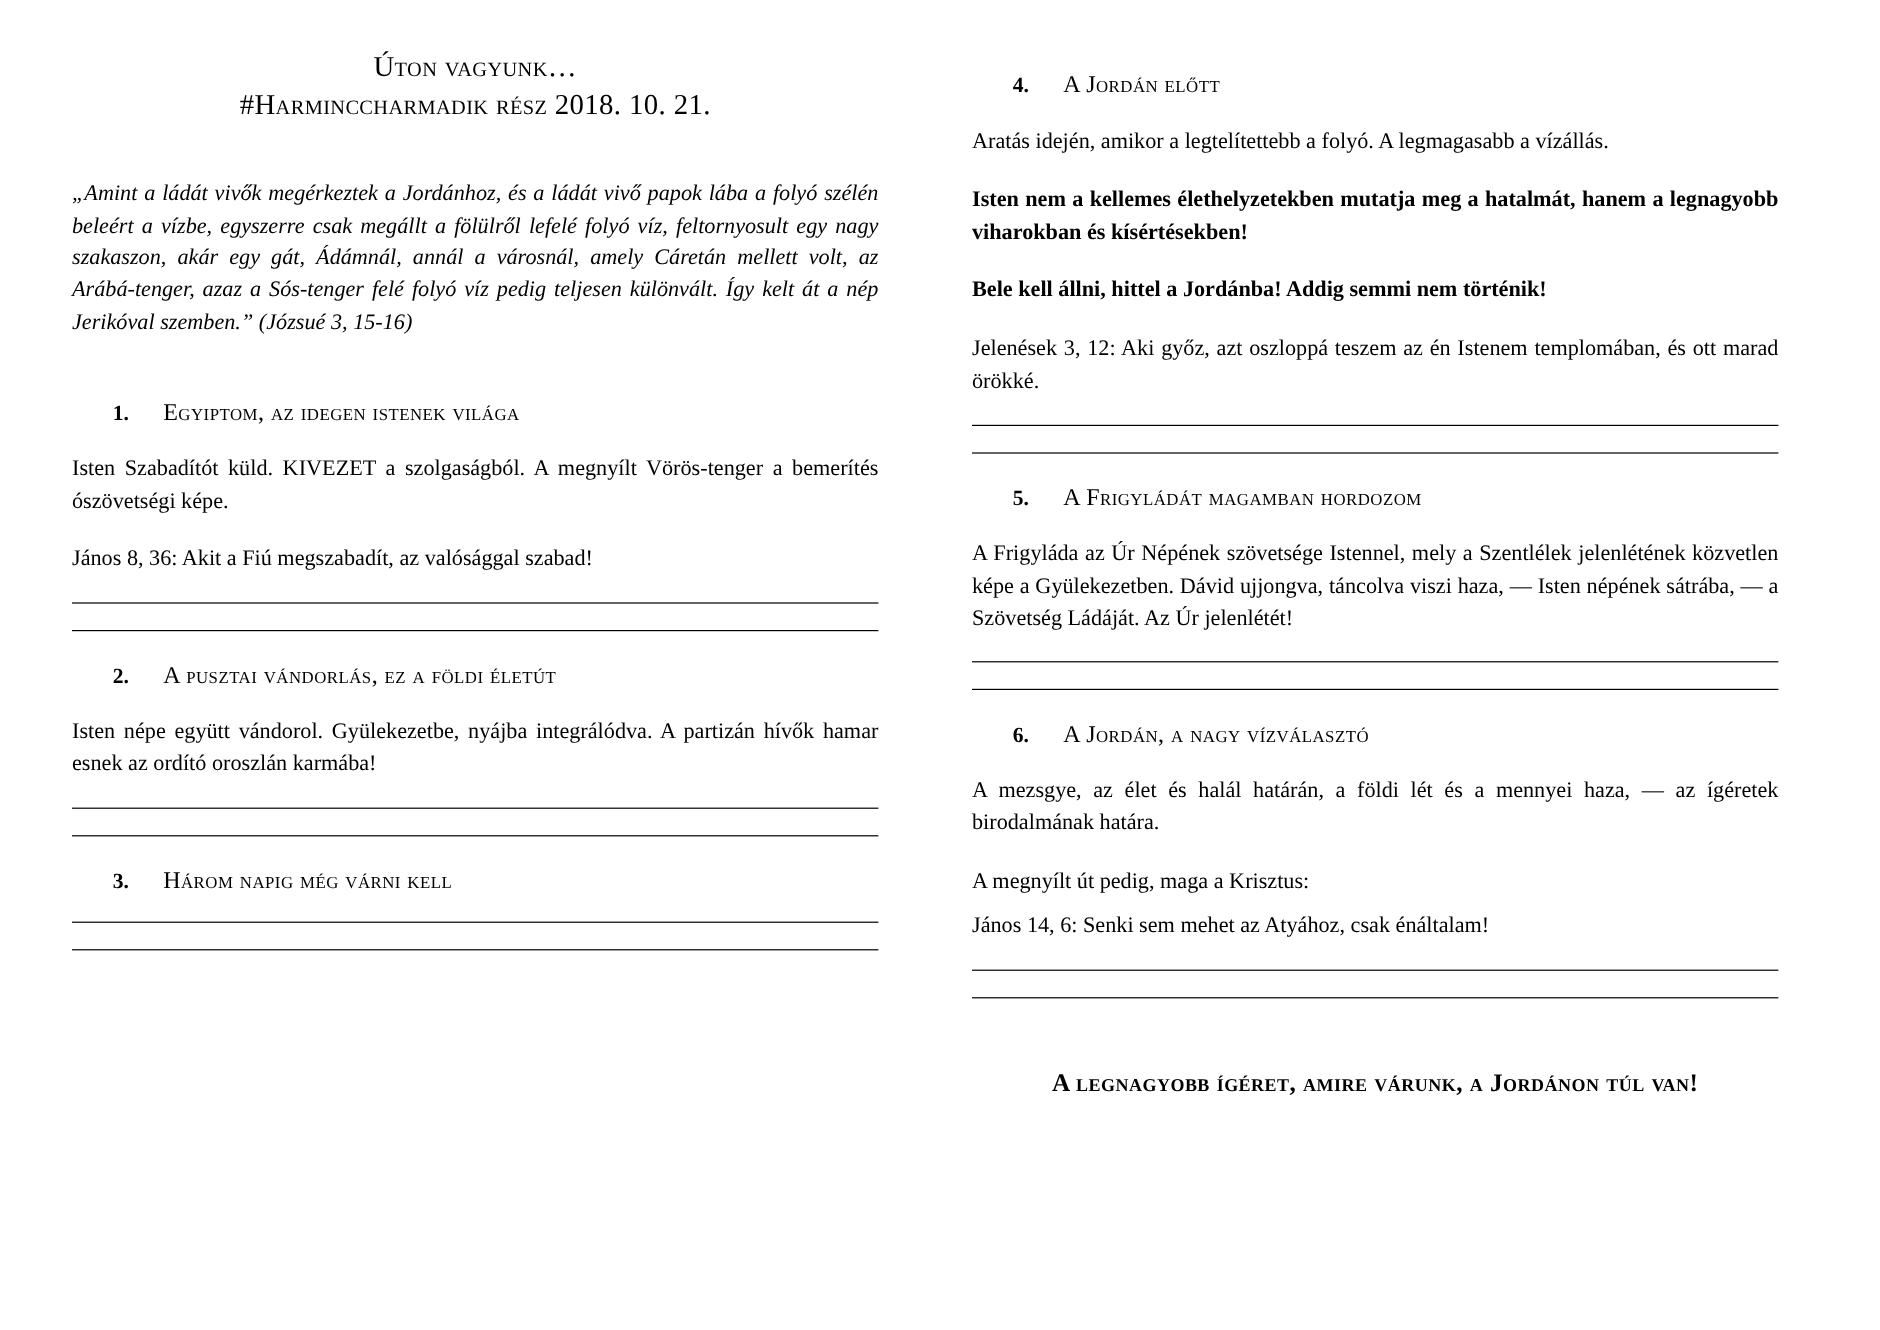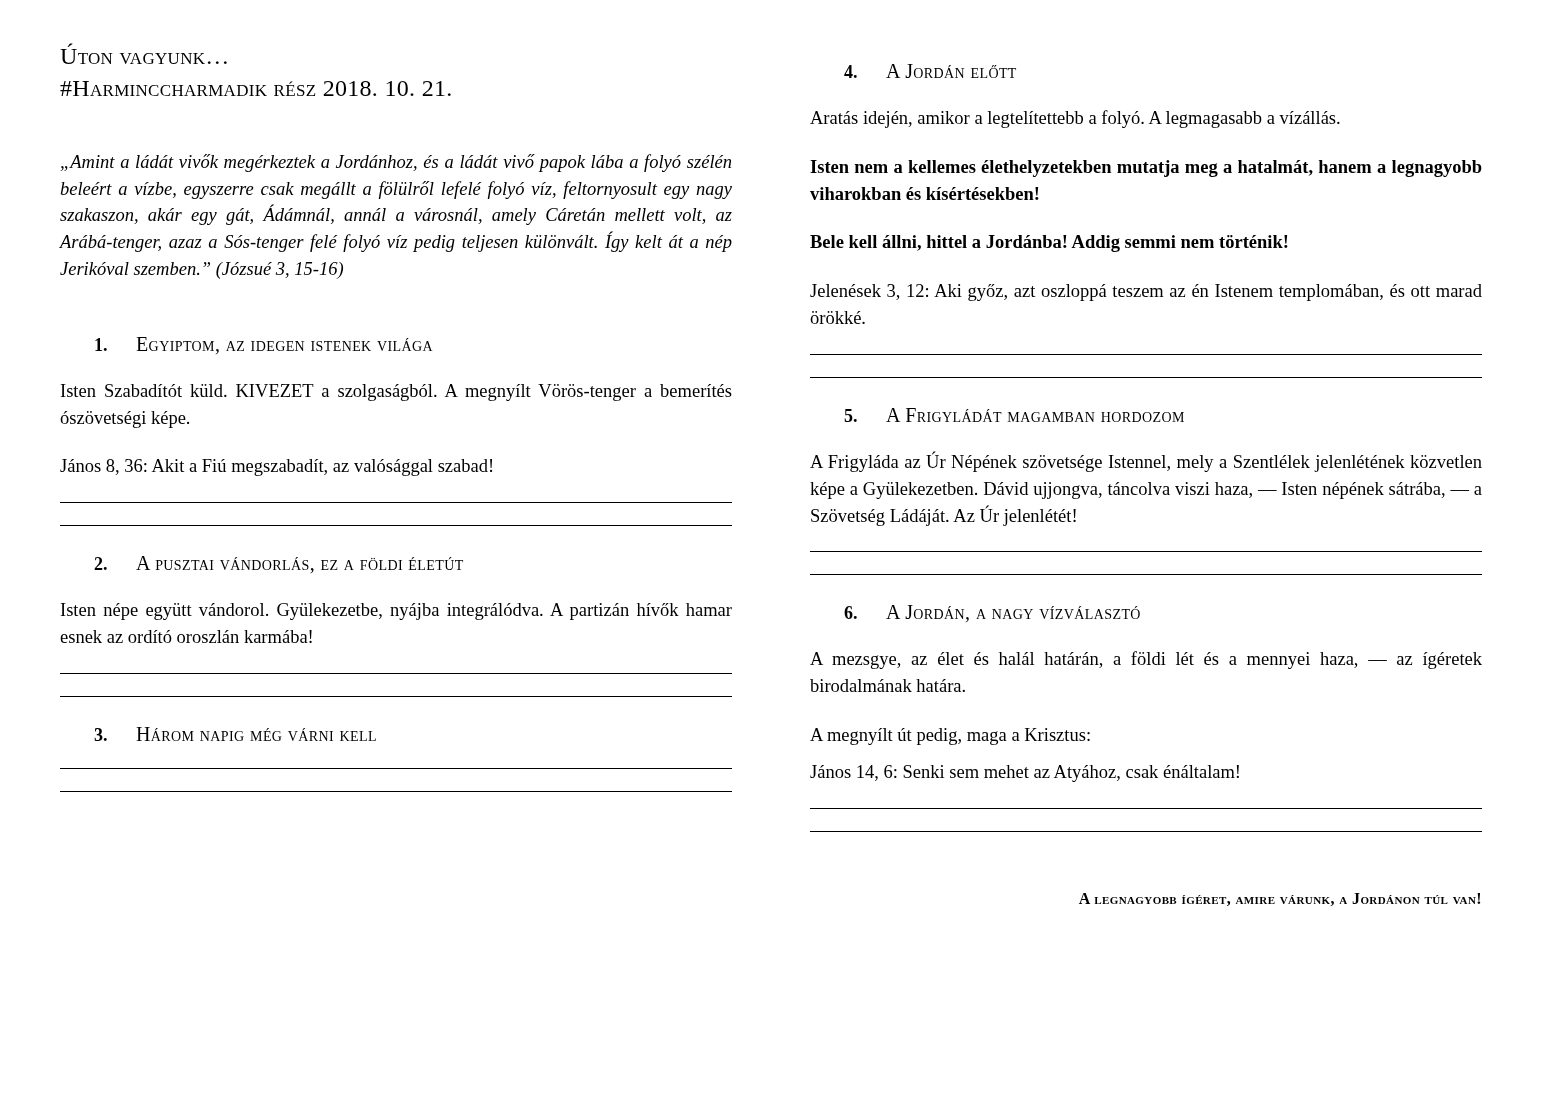--- a/index.html
+++ b/index.html
@@ -30,21 +30,21 @@
   }
   .col {
     width: 672px;
     flex: 0 0 672px;
   }
   .col-right {
     padding-top: 20px;
   }
 
   .doc-title {
-    text-align: left;
+    text-align: center;
     font-variant: small-caps;
     font-size: 24px;
     line-height: 1.35;
     letter-spacing: 0.3px;
     margin: 0 0 44px 0;
   }
   .doc-title .line {
     display: block;
   }
 
@@ -106,24 +106,24 @@
   }
   .rule {
     border: 0;
     border-top: 1px solid #000;
     margin: 0 0 22px 0;
     height: 0;
   }
   .rule:last-child { margin-bottom: 0; }
 
   .footer-note {
-    text-align: right;
+    text-align: center;
     font-variant: small-caps;
     font-weight: bold;
-    font-size: 16px;
+    font-size: 21px;
     letter-spacing: 0.4px;
     margin-top: 58px;
   }
 
   .tight-block p.body-text { margin-bottom: 0; }
   .gap-sm { height: 10px; }
 </style>
 </head>
 <body>
 

